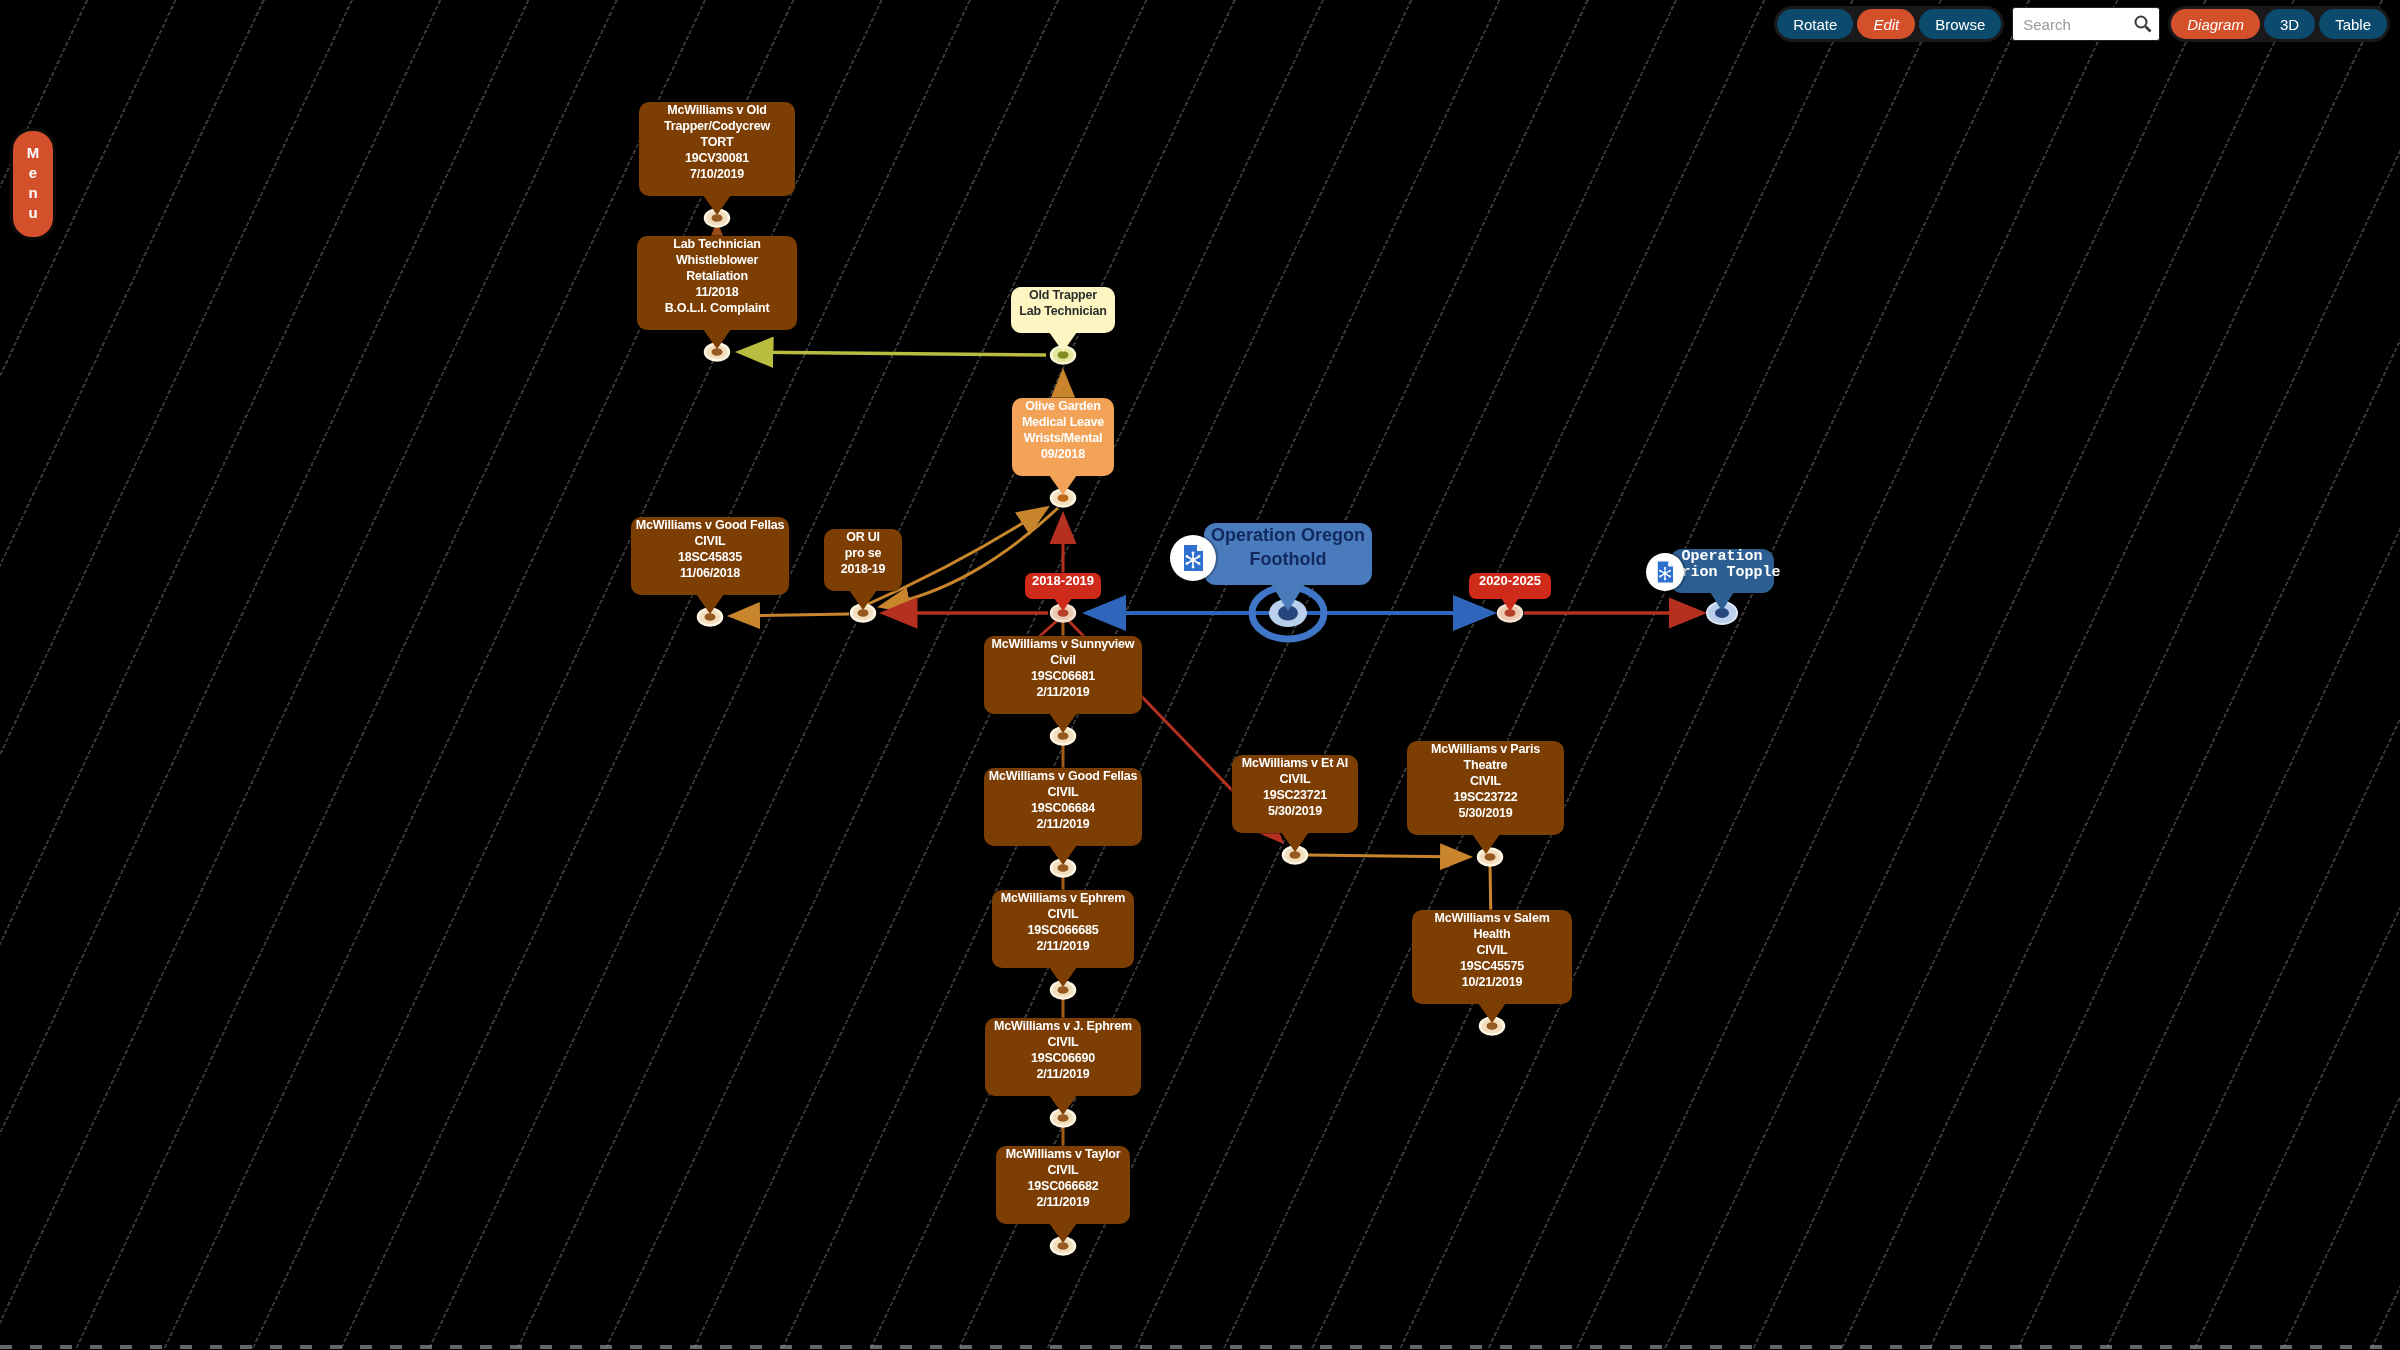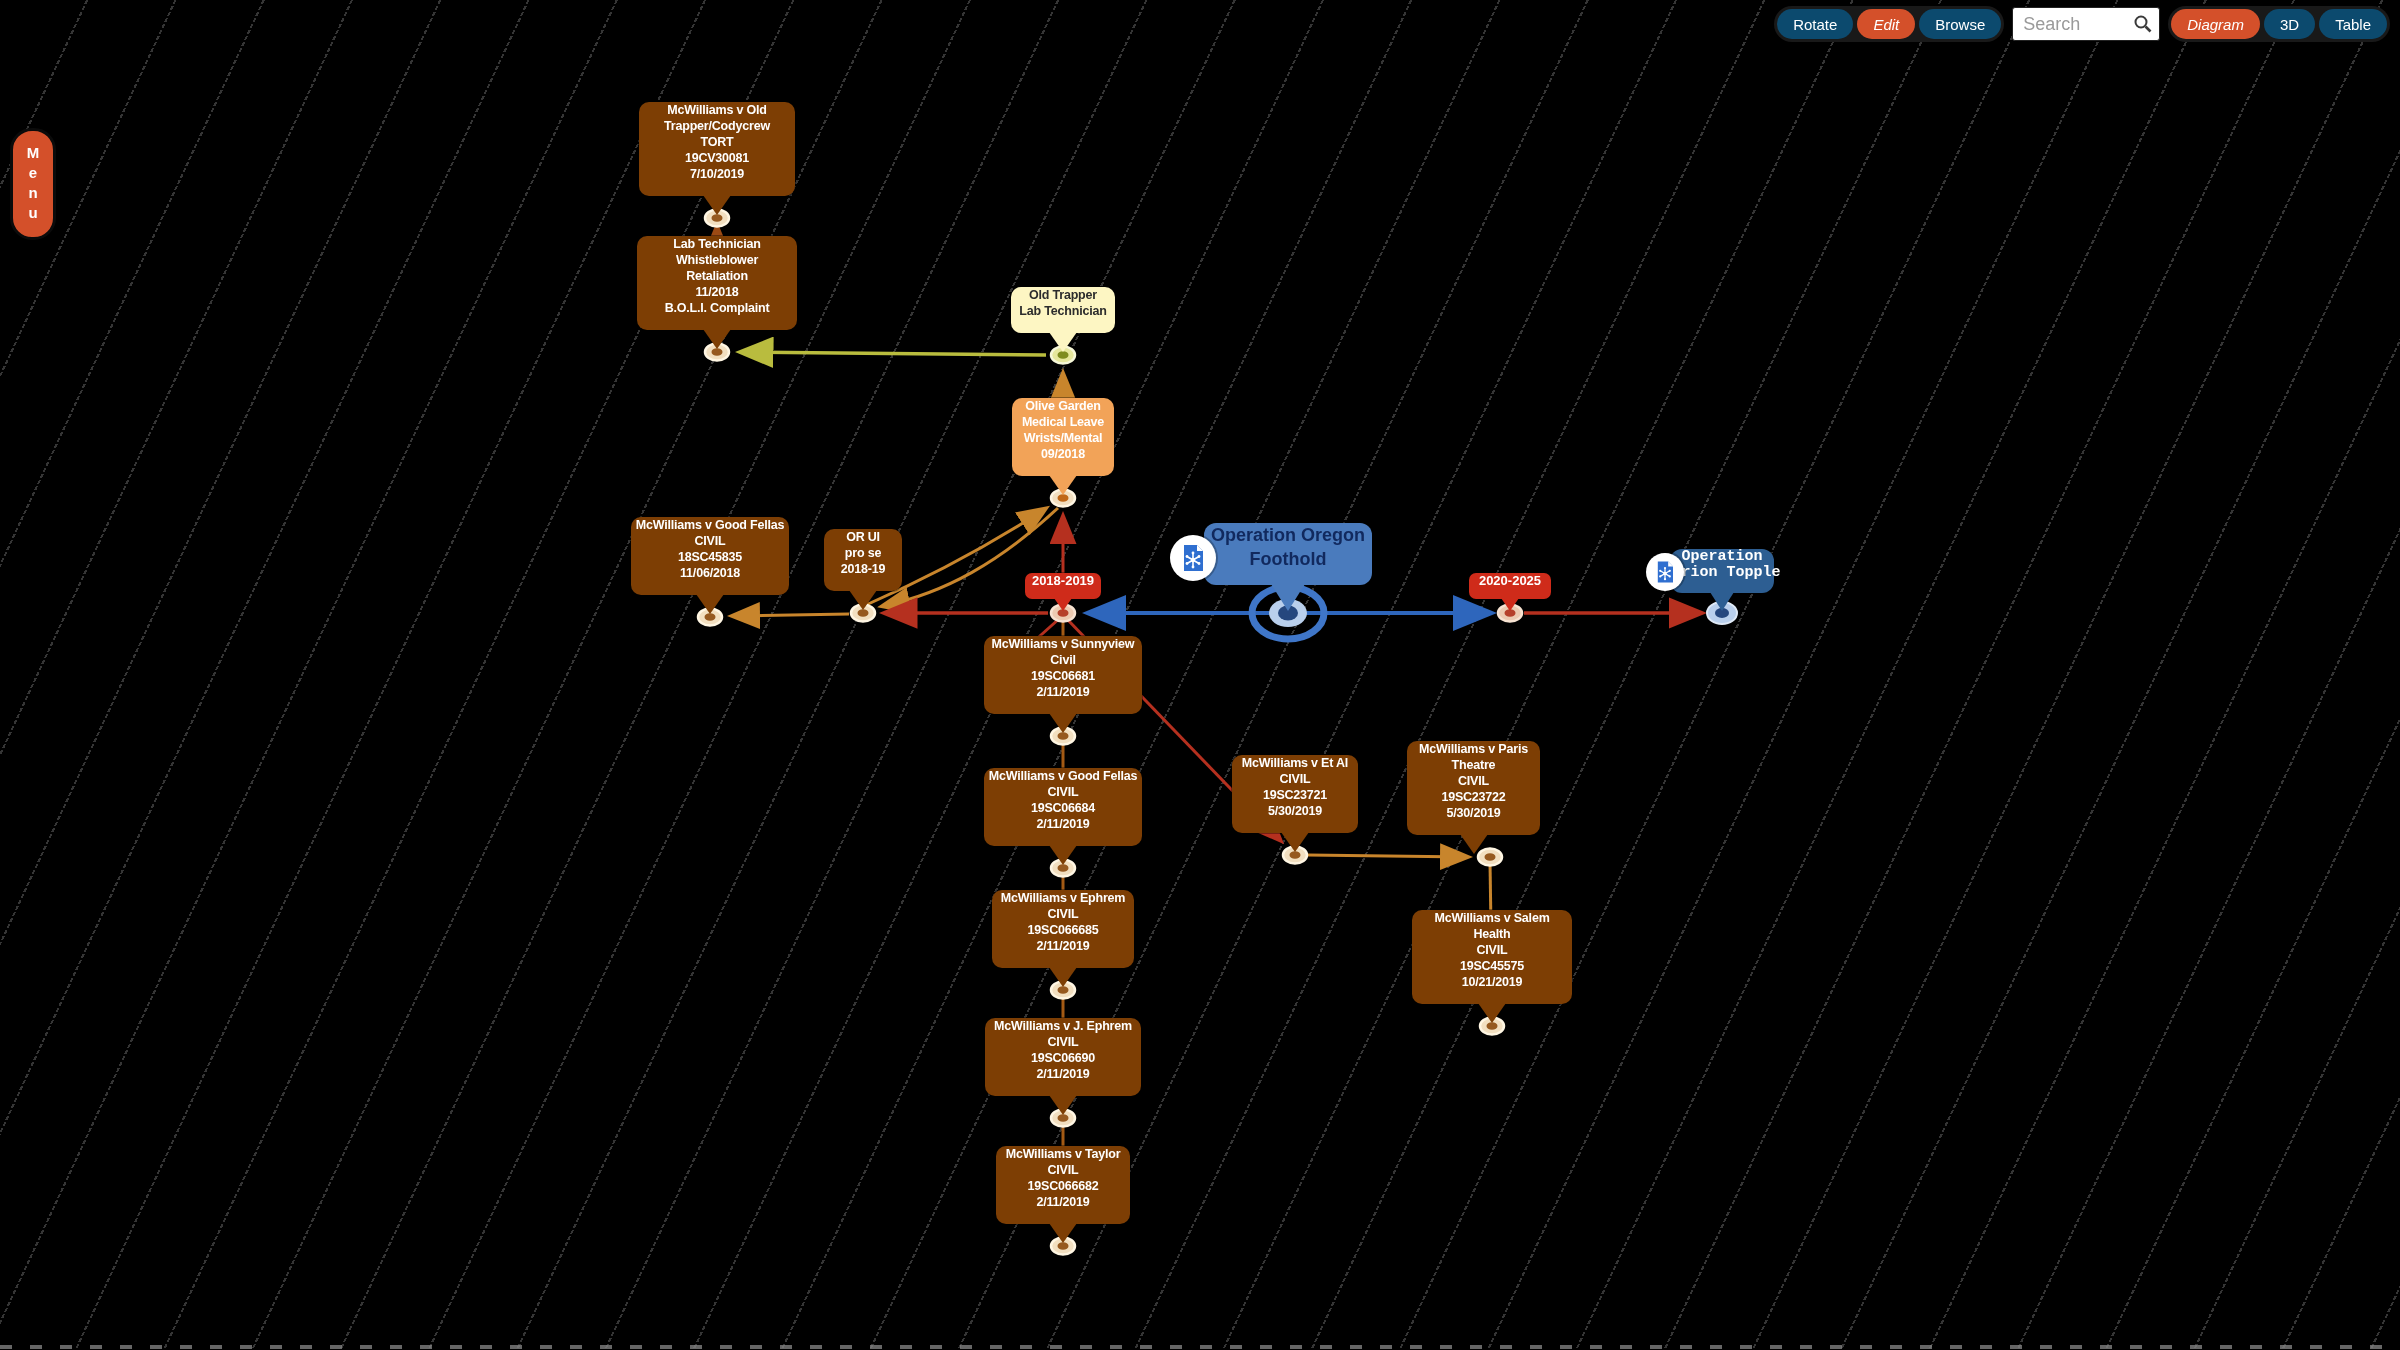--- a/index.html
+++ b/index.html
@@ -30,21 +30,21 @@
   .op-icon{position:absolute;z-index:6;background:#fff;border-radius:50%;
     display:flex;align-items:center;justify-content:center;box-shadow:0 0 0 2px rgba(0,0,0,.25);}
   
   .toolbar{position:absolute;top:6px;right:10px;display:flex;gap:8px;align-items:center;z-index:10;}
   .tb-group{background:#191919;border-radius:19px;padding:3px;display:flex;gap:4px;}
   .pill{height:30px;padding:0 16px;border-radius:15px;display:flex;align-items:center;
     color:#fff;font-size:15px;background:#0c4a6e;cursor:pointer;}
   .pill.active{background:#d4502a;font-style:italic;}
   .searchbox{background:#fff;height:32px;border-radius:3px;display:flex;align-items:center;
     padding:0 6px 0 8px;border:1px solid #222;}
-  .searchbox input{border:none;outline:none;width:108px;font-size:18px;color:#333;
+  .searchbox input{border:none;outline:none;width:108px;font-size:15px;color:#333;
     font-family:"Liberation Sans",sans-serif;background:transparent;}
   .searchbox input::placeholder{color:#9a9a9a;}
   
   .menu-btn{position:absolute;left:10px;top:128px;width:40px;height:106px;z-index:10;
     background:#d4502a;border:3px solid #0b0b0b;border-radius:22px;color:#fff;
     font-size:15px;font-weight:bold;display:flex;align-items:center;justify-content:center;
     writing-mode:vertical-rl;text-orientation:upright;letter-spacing:3px;cursor:pointer;}
 </style>
 </head>
 <body>
@@ -194,21 +194,21 @@
 19SC06681
 2/11/2019</span></div>
   <div class="bubble" style="--bg:#7d3e04;left:984px;top:768px;width:158px;height:78px"><span>McWilliams v Good Fellas
 CIVIL
 19SC06684
 2/11/2019</span></div>
   <div class="bubble" style="--bg:#7d3e04;left:1232px;top:755px;width:126px;height:78px"><span>McWilliams v Et Al
 CIVIL
 19SC23721
 5/30/2019</span></div>
-  <div class="bubble" style="--bg:#7d3e04;left:1407px;top:741px;width:133px;height:94px"><span>McWilliams v Paris
+  <div class="bubble" style="--bg:#7d3e04;left:1407px;top:741px;width:157px;height:94px"><span>McWilliams v Paris
 Theatre
 CIVIL
 19SC23722
 5/30/2019</span></div>
   <div class="bubble" style="--bg:#7d3e04;left:1412px;top:910px;width:160px;height:94px"><span>McWilliams v Salem
 Health
 CIVIL
 19SC45575
 10/21/2019</span></div>
   <div class="bubble" style="--bg:#7d3e04;left:992px;top:890px;width:142px;height:78px"><span>McWilliams v Ephrem

